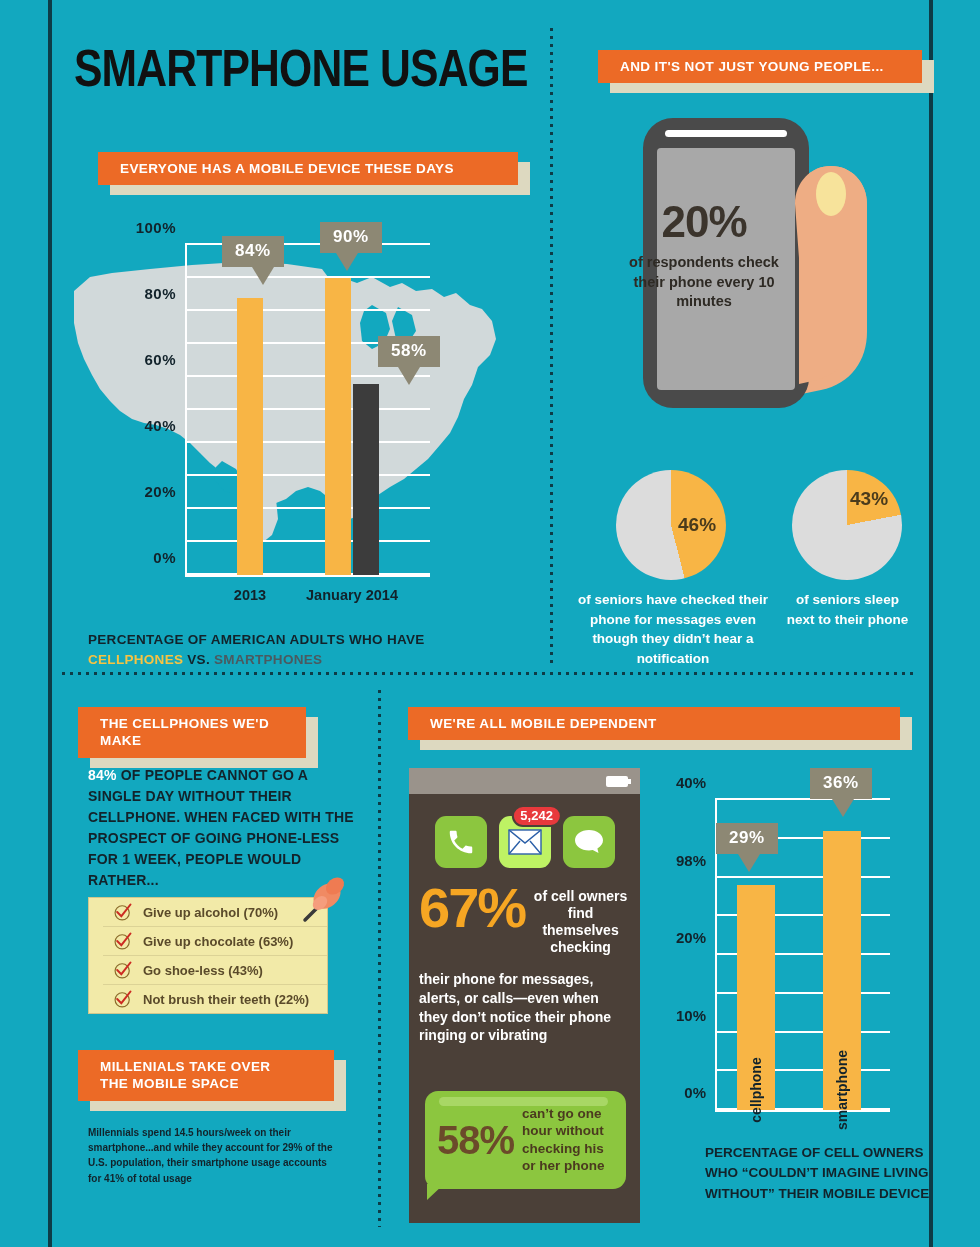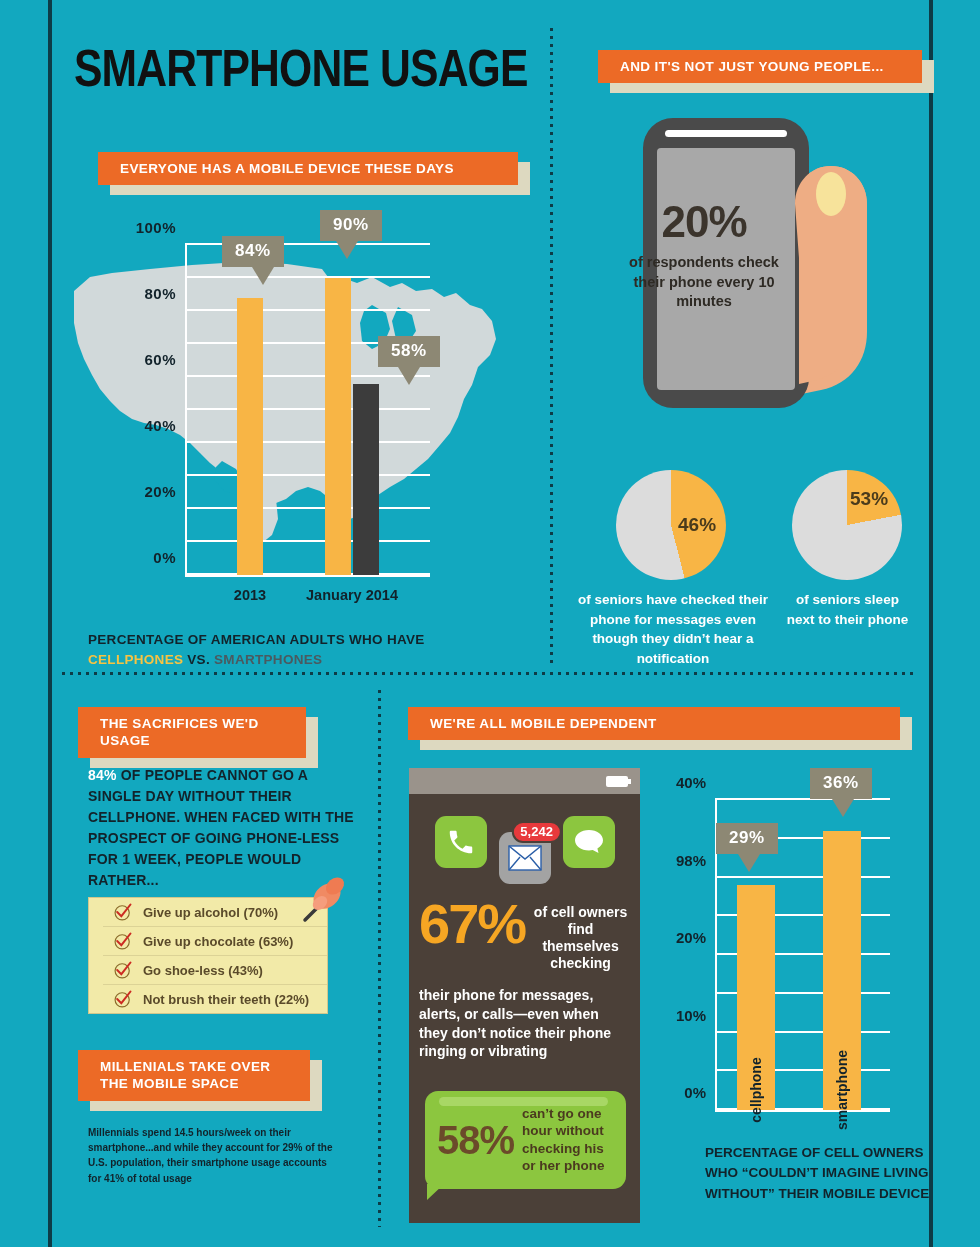--- a/index.html
+++ b/index.html
@@ -124,21 +124,21 @@
   #pin { position: absolute; left: 295px; top: 872px; width: 54px; height: 54px; }
 
   
   #bigphone { position: absolute; left: 409px; top: 768px; width: 231px; height: 455px; background: #4b4038; }
   #bigphone .statusbar { height: 26px; background: #9a938b; position: relative; }
   .battery { position: absolute; right: 12px; top: 8px; width: 22px; height: 11px; background: #fff; border-radius: 2px; }
   .battery:after { content:""; position:absolute; right:-3px; top:3px; width:3px; height:5px; background:#fff; }
   #bigphone .apps { display: flex; gap: 12px; justify-content: center; margin-top: 22px; position: relative; }
   .app { width: 52px; height: 52px; border-radius: 11px; display:flex; align-items:center; justify-content:center; }
   .app.green { background: #8cc63f; }
-  .app.blue { background: #a3a3a3; margin-top: 16px; }
+  .app.blue { background: #bef264; }
   .badge {
     position: absolute; top: -11px; left: 50%; transform: translateX(-26%);
     background: #e8393c; color: #fff; font-size: 13px; font-weight: bold;
     padding: 1px 7px 2px; border-radius: 11px; border: 2px solid #4b4038; z-index: 3;
   }
   #bigphone .stat { margin-top: 14px; padding: 0 10px; }
   #bigphone .statrow { display: flex; align-items: flex-start; gap: 6px; }
   #bigphone .pct {
     font-size: 56px; font-weight: bold; color: #f6a623; line-height: .92;
     font-family: "Liberation Sans Narrow","Liberation Sans",sans-serif; letter-spacing: -2px;
@@ -240,21 +240,21 @@
   <div class="bar" style="left:168px; width:26px; height:58%; background:#3c3c3c;"></div>
 
   <div class="xlabel" style="left:65px;">2013</div>
   <div class="xlabel" style="left:167px;">January 2014</div>
 </div>
 
 <div class="callout" style="left:222px; top:236px;">
   <span>84%</span>
   <span class="tail" style="left:30px;"></span>
 </div>
-<div class="callout" style="left:320px; top:210px;">
+<div class="callout" style="left:320px; top:222px;">
   <span>90%</span>
   <span class="tail" style="left:16px;"></span>
 </div>
 <div class="callout" style="left:378px; top:336px;">
   <span>58%</span>
   <span class="tail" style="left:20px;"></span>
 </div>
 
 <div id="cap1">
   <span>PERCENTAGE OF AMERICAN ADULTS WHO HAVE</span><br>
@@ -283,27 +283,27 @@
 </div>
 
 <div class="pie-wrap" style="left:616px; top:470px;">
   <div class="pie" style="width:110px; height:110px; background: conic-gradient(#f8b545 0deg 165.6deg, #dcdcdc 165.6deg 360deg);"></div>
   <div class="pie-label" style="left:62px; top:44px;">46%</div>
 </div>
 <div class="pie-cap" style="left:578px; top:590px; width:190px;">of seniors have checked their phone for messages even though they didn’t hear a notification</div>
 
 <div class="pie-wrap" style="left:792px; top:470px;">
   <div class="pie" style="width:110px; height:110px; background: conic-gradient(#f8b545 0deg 79.2deg, #dcdcdc 79.2deg 360deg);"></div>
-  <div class="pie-label" style="left:58px; top:18px;">53%</div>
+  <div class="pie-label" style="left:58px; top:18px;">43%</div>
 </div>
 <div class="pie-cap" style="left:785px; top:590px; width:125px;">of seniors sleep next to their phone</div>
 
 <div class="banner" style="left:78px; top:707px; width:228px;">
   <div class="shadow"></div>
-  <div class="bar">THE SACRIFICES WE'D USAGE</div>
+  <div class="bar">THE CELLPHONES WE'D MAKE</div>
 </div>
 
 <div class="banner" style="left:408px; top:707px; width:492px;">
   <div class="shadow"></div>
   <div class="bar">WE'RE ALL MOBILE DEPENDENT</div>
 </div>
 
 <div id="sac-text">
   <span class="hl">84%</span><span> OF PEOPLE CANNOT GO A SINGLE DAY WITHOUT THEIR CELLPHONE. WHEN FACED WITH THE PROSPECT OF GOING PHONE-LESS FOR 1 WEEK, PEOPLE WOULD RATHER...</span>
 </div>
@@ -339,21 +339,21 @@
   </div>
 </div>
 
 <svg id="pin" viewBox="0 0 54 54" xmlns="http://www.w3.org/2000/svg">
   <path d="M10,48 L24,34" stroke="#3a3a3a" stroke-width="3.5" stroke-linecap="round"></path>
   <ellipse cx="32" cy="24" rx="15" ry="11" fill="#f08a63" transform="rotate(-40 32 24)"></ellipse>
   <ellipse cx="40" cy="14" rx="10" ry="7.5" fill="#ef7b52" transform="rotate(-40 40 14)"></ellipse>
   <ellipse cx="25" cy="31" rx="8" ry="6" fill="#f59d7d" transform="rotate(-40 25 31)"></ellipse>
 </svg>
 
-<div class="banner" style="left:78px; top:1050px; width:232px;">
+<div class="banner" style="left:78px; top:1050px; width:256px;">
   <div class="shadow"></div>
   <div class="bar">
     <span>MILLENIALS TAKE OVER</span><br>
     <span>THE MOBILE SPACE</span>
   </div>
 </div>
 
 <div style="position:absolute; left:88px; top:1125px; width:255px; font-size:10px; font-weight:bold; line-height:1.52; color:#12232b;">
   <span>Millennials spend 14.5 hours/week on their smartphone...and while they account for 29% of the U.S. population, their smartphone usage accounts for 41% of total usage</span>
 </div>

